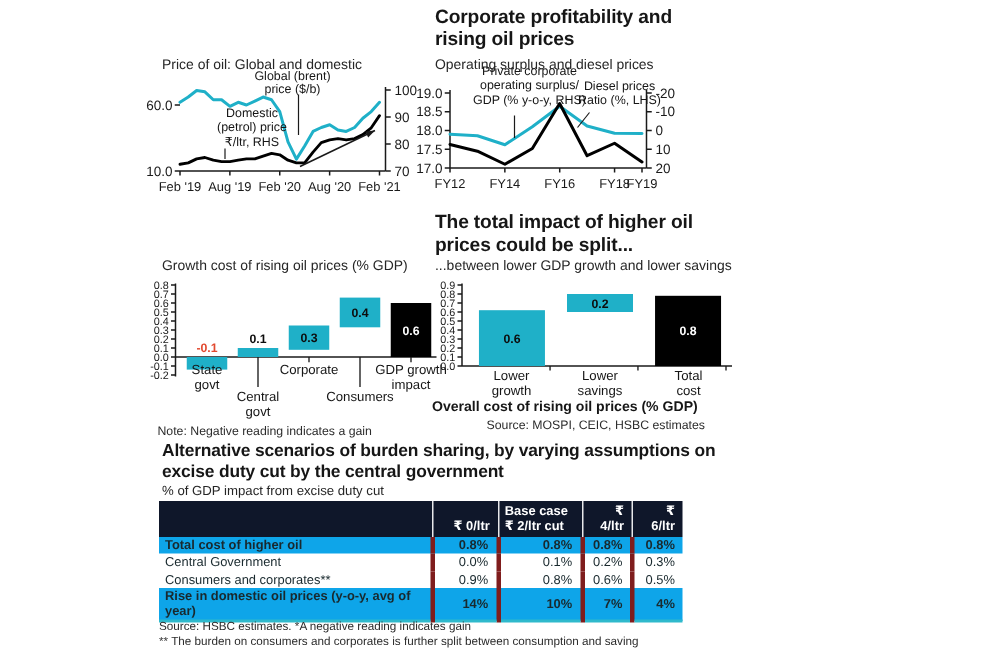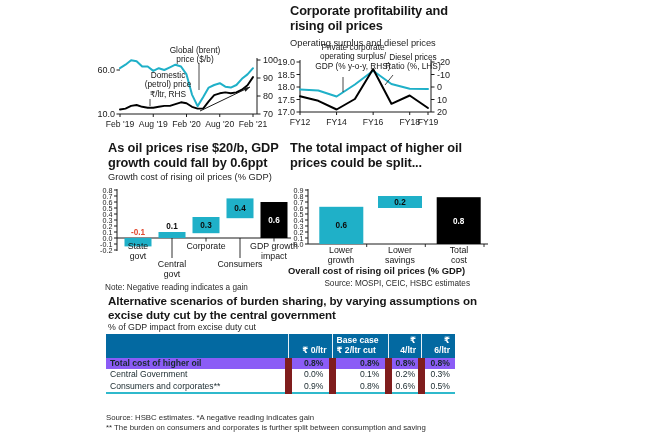--- a/index.html
+++ b/index.html
@@ -11,38 +11,39 @@
   .cs{position:absolute;font-size:9.3px;color:#262626;white-space:pre-line;}
   .plot{position:absolute;}
   .ann{position:absolute;font-size:8.3px;line-height:1.13;text-align:center;white-space:pre-line;color:#161616;}
   .xlab{position:absolute;font-size:8.8px;line-height:1.1;text-align:center;white-space:pre-line;color:#161616;}
   .note{position:absolute;font-size:8.2px;color:#2c2c2c;}
   .cap{position:absolute;font-size:9.4px;font-weight:bold;color:#161616;}
   .src{position:absolute;font-size:8.2px;color:#2c2c2c;text-align:right;}
   .fn{position:absolute;font-size:7.8px;color:#2c2c2c;}
   table.tbl{position:absolute;left:106px;top:334px;width:349px;border-collapse:collapse;
             table-layout:fixed;font-size:8.6px;border-bottom:2px solid #2FB9CC;}
-  .tbl th{background:#0369a1;color:#fff;font-weight:bold;vertical-align:bottom;
+  .tbl th{background:#0f172a;color:#fff;font-weight:bold;vertical-align:bottom;
           padding:2px 5px 2px 4px;line-height:1.15;text-align:right;}
   .tbl th.hlbl{text-align:left;}
   .tbl th.hc2{text-align:left;}
   .tbl th .gl{text-align:left;}
   .tbl td{padding:1px 5px 1px 4px;line-height:1.1;color:#19292e;}
   .tbl td.lbl{text-align:left;}
   .tbl td.num{text-align:right;}
   .tbl td.num,.tbl th.num{border-left:1px solid rgba(255,255,255,0.9);}
-  .tbl tbody td.num{border-left:7px solid #7f1d1d;}
-  .tbl tr.alt td{background:#8b5cf6;}
+  .tbl tbody td.num{border-left:3px solid #7f1d1d;}
+  .tbl tr.alt td{background:#0ea5e9;}
   .tbl tr.b td{font-weight:bold;}
 </style>
 </head>
 <body>
 
 <div class="canvas">
 
+  <div class="cs" style="left:108px;top:38px;">Price of oil: Global and domestic</div>
   <div class="plot" id="plot0" style="left:95px;top:50px;"><svg width="190" height="90">
         <line x1="25" y1="64" x2="162" y2="64" stroke="#1A1A1A" stroke-width="1"></line>
         <line x1="162" y1="8" x2="162" y2="64" stroke="#1A1A1A" stroke-width="1"></line>
         <line x1="162" y1="10" x2="165.5" y2="10" stroke="#1A1A1A" stroke-width="1"></line>
         <text x="168" y="13" text-anchor="start" font-size="9" fill="#1A1A1A" font-weight="normal">100</text>
         <line x1="162" y1="28" x2="165.5" y2="28" stroke="#1A1A1A" stroke-width="1"></line>
         <text x="168" y="31" text-anchor="start" font-size="9" fill="#1A1A1A" font-weight="normal">90</text>
         <line x1="162" y1="46" x2="165.5" y2="46" stroke="#1A1A1A" stroke-width="1"></line>
         <text x="168" y="49" text-anchor="start" font-size="9" fill="#1A1A1A" font-weight="normal">80</text>
         <line x1="162" y1="64" x2="165.5" y2="64" stroke="#1A1A1A" stroke-width="1"></line>
@@ -115,22 +116,20 @@
         <polyline points="22.0,46.3 40.3,50.8 58.6,59.5 76.9,49.0 95.1,19.0 113.4,53.8 131.7,45.5 150.0,58.0" fill="none" stroke="#000" stroke-width="2" stroke-linejoin="round" stroke-linecap="round"></polyline>
         <line x1="65" y1="27" x2="65" y2="42" stroke="#1a1a1a" stroke-width="0.8"></line>
         <line x1="115" y1="25" x2="107" y2="35" stroke="#1a1a1a" stroke-width="0.8"></line>
       </svg></div>
   <div class="ann" style="left:298px;top:43px;width:110px;">Private corporate
 operating surplus/
 GDP (% y-o-y, RHS)</div>
   <div class="ann" style="left:376px;top:53px;width:74px;">Diesel prices
 Ratio (%, LHS)</div>
 
-  <h2 class="ct" style="left:108px;top:140px;width:215px;">As oil prices rise $20/b, GDP
-growth could fall by 0.6ppt</h2>
   <div class="cs" style="left:108px;top:172px;">Growth cost of rising oil prices (% GDP)</div>
   <div class="plot" id="plot2" style="left:95px;top:184px;"><svg width="200" height="108">
         <line x1="22" y1="5" x2="22" y2="67" stroke="#1A1A1A" stroke-width="1"></line>
         <line x1="19" y1="6" x2="22" y2="6" stroke="#1A1A1A" stroke-width="1"></line>
         <text x="17.5" y="8.6" text-anchor="end" font-size="7.2" fill="#1A1A1A" font-weight="normal">0.8</text>
         <line x1="19" y1="12" x2="22" y2="12" stroke="#1A1A1A" stroke-width="1"></line>
         <text x="17.5" y="14.6" text-anchor="end" font-size="7.2" fill="#1A1A1A" font-weight="normal">0.7</text>
         <line x1="19" y1="18" x2="22" y2="18" stroke="#1A1A1A" stroke-width="1"></line>
         <text x="17.5" y="20.6" text-anchor="end" font-size="7.2" fill="#1A1A1A" font-weight="normal">0.6</text>
         <line x1="19" y1="24" x2="22" y2="24" stroke="#1A1A1A" stroke-width="1"></line>
@@ -170,20 +169,21 @@
   <div class="xlab" style="left:171px;top:242px;width:70px;">Corporate</div>
   <div class="xlab" style="left:236px;top:242px;width:76px;">GDP growth
 impact</div>
   <div class="xlab" style="left:142px;top:260px;width:60px;">Central
 govt</div>
   <div class="xlab" style="left:205px;top:260px;width:70px;">Consumers</div>
   <div class="note" style="left:105px;top:283px;">Note: Negative reading indicates a gain</div>
 
   <h2 class="ct" style="left:290px;top:140px;width:215px;">The total impact of higher oil
 prices could be split...</h2>
+  <div class="cs" style="left:290px;top:172px;">...between lower GDP growth and lower savings</div>
   <div class="plot" id="plot3" style="left:288px;top:184px;"><svg width="207" height="80">
         <line x1="20" y1="5" x2="20" y2="60" stroke="#1A1A1A" stroke-width="1"></line>
         <line x1="17" y1="6" x2="20" y2="6" stroke="#1A1A1A" stroke-width="1"></line>
         <text x="15.5" y="8.6" text-anchor="end" font-size="7.2" fill="#1A1A1A" font-weight="normal">0.9</text>
         <line x1="17" y1="12" x2="20" y2="12" stroke="#1A1A1A" stroke-width="1"></line>
         <text x="15.5" y="14.6" text-anchor="end" font-size="7.2" fill="#1A1A1A" font-weight="normal">0.8</text>
         <line x1="17" y1="18" x2="20" y2="18" stroke="#1A1A1A" stroke-width="1"></line>
         <text x="15.5" y="20.6" text-anchor="end" font-size="7.2" fill="#1A1A1A" font-weight="normal">0.7</text>
         <line x1="17" y1="24" x2="20" y2="24" stroke="#1A1A1A" stroke-width="1"></line>
         <text x="15.5" y="26.6" text-anchor="end" font-size="7.2" fill="#1A1A1A" font-weight="normal">0.6</text>
@@ -258,18 +258,25 @@
           <td class="num">0.2%</td>
           <td class="num">0.3%</td>
         </tr>
         <tr>
           <td class="lbl">Consumers and corporates**</td>
           <td class="num">0.9%</td>
           <td class="num">0.8%</td>
           <td class="num">0.6%</td>
           <td class="num">0.5%</td>
         </tr>
+        <tr class="alt b">
+          <td class="lbl">Rise in domestic oil prices (y-o-y, avg of year)</td>
+          <td class="num">14%</td>
+          <td class="num">10%</td>
+          <td class="num">7%</td>
+          <td class="num">4%</td>
+        </tr>
       </tbody>
   </table>
 
   <div class="fn" style="left:106px;top:413px;">Source: HSBC estimates. *A negative reading indicates gain</div>
   <div class="fn" style="left:106px;top:423px;">** The burden on consumers and corporates is further split between consumption and saving</div>
 </div>
 
 </body></html>

